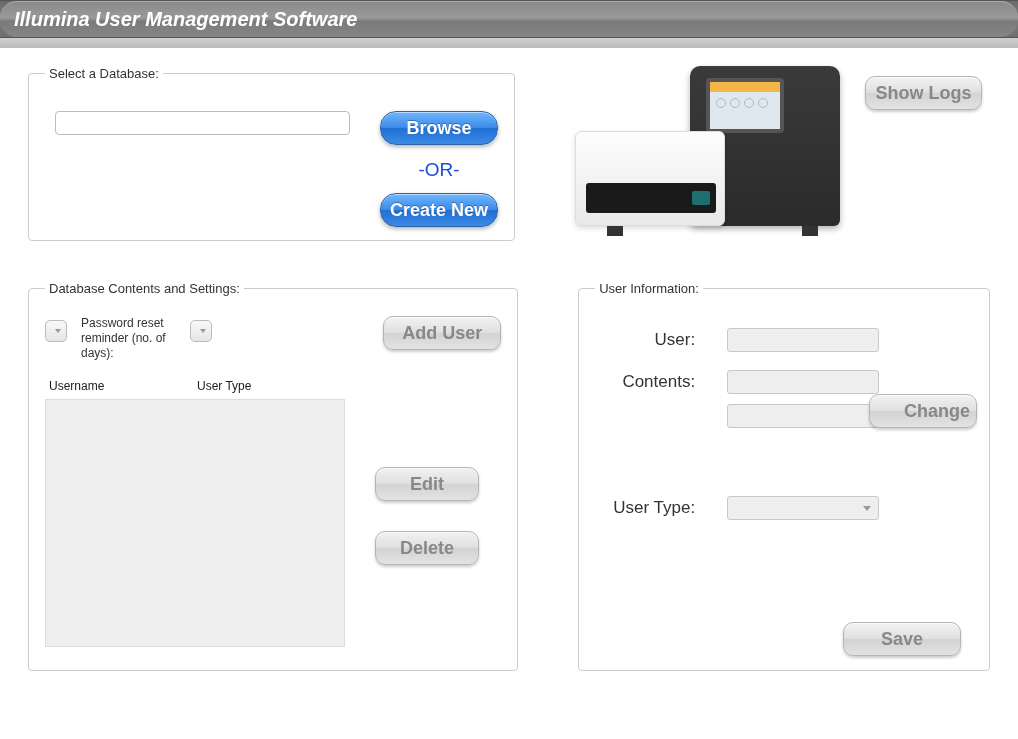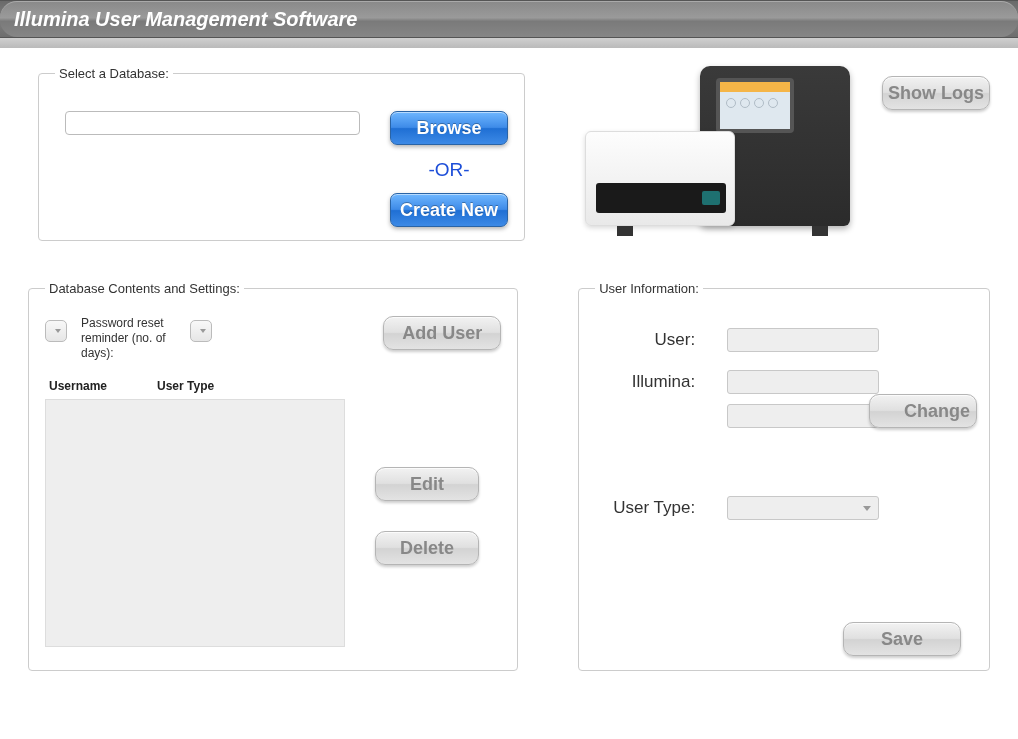--- a/index.html
+++ b/index.html
@@ -7,31 +7,31 @@
 .titlebar-outer { background: linear-gradient(to bottom, #6a6a6a 0%, #7f7f7f 50%, #6d6d6d 100%); border-top: 1px solid #555; border-bottom: 1px solid #555; }
 .titlebar { background: linear-gradient(to bottom, #8a8a8a 0%, #9a9a9a 45%, #7a7a7a 55%, #868686 100%); color: #fff; font-weight: bold; font-style: italic; font-size: 20px; padding: 6px 14px; border-top: 1px solid #aaa; border-radius: 17px; }
 .subbar { height: 10px; background: linear-gradient(to bottom, #d0d0d0, #bcbcbc); border-bottom: 1px solid #bbb; }
 .content { padding: 18px 28px; position: relative; }
 
 fieldset { border: 1px solid #ccc; border-radius: 4px; padding: 12px 16px 18px 16px; position: relative; }
 legend { font-size: 13px; color: #333; padding: 0 4px; }
 
 .top-row { display: flex; gap: 40px; align-items: flex-start; }
 
-.db-panel { width: 408px; height: 175px; margin-left: 10px; }
+.db-panel { width: 408px; height: 175px; }
 .db-inner { display: flex; align-items: flex-start; gap: 30px; padding-top: 18px; padding-left: 10px; }
 .db-path { width: 295px; height: 24px; border: 1px solid #bbb; border-radius: 4px; background: #fff; padding: 0 6px; font-size: 12px; }
 .db-btns { display: flex; flex-direction: column; align-items: center; gap: 6px; }
 
-.btn-blue { width: 118px; height: 34px; border-radius: 7px; border: 1px solid #2a64a6; background: linear-gradient(to bottom, #6fb7ff 0%, #3e8be8 48%, #1f6fd4 52%, #3d8ae6 100%); color: #fff; font-weight: bold; font-size: 18px; text-shadow: 0 -1px 0 rgba(0,0,0,.3); box-shadow: 0 2px 4px rgba(0,0,0,.3), inset 0 1px 0 rgba(255,255,255,.5); cursor: pointer; }
+.btn-blue { width: 118px; height: 34px; border-radius: 16px; border: 1px solid #2a64a6; background: linear-gradient(to bottom, #6fb7ff 0%, #3e8be8 48%, #1f6fd4 52%, #3d8ae6 100%); color: #fff; font-weight: bold; font-size: 18px; text-shadow: 0 -1px 0 rgba(0,0,0,.3); box-shadow: 0 2px 4px rgba(0,0,0,.3), inset 0 1px 0 rgba(255,255,255,.5); cursor: pointer; }
 .btn-gray { height: 34px; border-radius: 10px; border: 1px solid #b5b5b5; background: linear-gradient(to bottom, #f2f2f2 0%, #e0e0e0 48%, #d3d3d3 52%, #e3e3e3 100%); color: #888; font-weight: bold; font-size: 18px; box-shadow: 0 2px 3px rgba(0,0,0,.2), inset 0 1px 0 rgba(255,255,255,.7); cursor: pointer; }
 .or-text { font-size: 19px; color: #1d4ed8; margin: 8px 0 6px; }
 
 .device-area { flex: 1; position: relative; }
-.showlogs { position: absolute; right: 0; top: 10px; width: 108px; }
+.showlogs { position: absolute; right: 8px; top: 10px; width: 117px; }
 
 
 .device { position: relative; width: 265px; height: 170px; margin-left: 20px; }
 .dev-right { position: absolute; right: 0; bottom: 10px; width: 150px; height: 160px; background: linear-gradient(to bottom, #3a3a3a, #2b2b2b); border-radius: 10px 10px 6px 6px; box-shadow: 0 3px 6px rgba(0,0,0,.3); }
 .dev-screen { position: absolute; top: 12px; left: 16px; width: 78px; height: 55px; background: #dfe8ef; border: 4px solid #555; border-radius: 4px; }
 .dev-screen-bar { height: 10px; background: #f5b547; }
 .dev-screen-icons { display:flex; gap:4px; padding:6px; }
 .dev-screen-icons span { width:10px; height:10px; border:1px solid #b0bcc6; border-radius:50%; }
 .dev-left { position: absolute; left: 0; bottom: 10px; width: 150px; height: 95px; background: linear-gradient(to bottom, #fdfdfd, #e9e9e9); border: 1px solid #ddd; border-radius: 6px; box-shadow: 0 2px 5px rgba(0,0,0,.15); }
 .dev-tray { position: absolute; left: 10px; bottom: 12px; width: 130px; height: 30px; background: #1a1a1a; border-radius: 3px; }
@@ -42,21 +42,21 @@
 .bottom-row { display: flex; gap: 60px; margin-top: 40px; }
 
 .contents-panel { width: 500px; height: 390px; }
 .settings-row { display: flex; align-items: flex-start; gap: 14px; padding-top: 8px; }
 .setting { font-size: 12px; color: #333; line-height: 1.25; width: 95px; }
 .small-select { width: 22px; height: 22px; border: 1px solid #bbb; border-radius: 5px; background: linear-gradient(#f8f8f8,#e6e6e6); margin-top: 4px; cursor: pointer; position:relative; }
 .small-select::after { content:""; position:absolute; right:5px; top:8px; border-left:3px solid transparent; border-right:3px solid transparent; border-top:4px solid #999; }
 .adduser { width: 118px; margin-left: auto; }
 
 .table-area { margin-top: 18px; }
-.table-headers { display: flex; font-size: 12px; font-weight: bold; color: #222; margin-bottom: 6px; padding-left: 4px; }
+.table-headers { display: flex; font-size: 12px; font-weight: normal; color: #222; margin-bottom: 6px; padding-left: 4px; gap: 40px; }
 .col-username { width: 108px; }
 .col-usertype { width: 120px; }
 .table-body-row { display:flex; gap:30px; }
 .user-list { width: 300px; height: 248px; background: #eee; border: 1px solid #ddd; }
 .list-btns { display:flex; flex-direction:column; gap:30px; margin-top: 68px; }
 .list-btns .btn-gray { width: 104px; }
 
 .userinfo-panel { width: 420px; height: 390px; position: relative; }
 .form-row { display: flex; align-items: center; margin-top: 18px; }
 .form-row.first { margin-top: 20px; }
@@ -142,21 +142,21 @@
 
     <fieldset class="userinfo-panel">
       <legend>User Information:</legend>
 
       <div class="form-row first">
         <div class="form-label">User:</div>
         <input class="txt" type="text" style="">
       </div>
 
       <div class="form-row">
-        <div class="form-label">Illumina:</div>
+        <div class="form-label">Contents:</div>
         <input class="txt" type="password" style="">
       </div>
       <div class="form-row" style="margin-top:10px;">
         <div class="form-label"></div>
         <input class="txt" type="password" style="">
       </div>
 
       <button class="btn-gray change-btn">Change</button>
 
       <div class="gap-big"></div>

